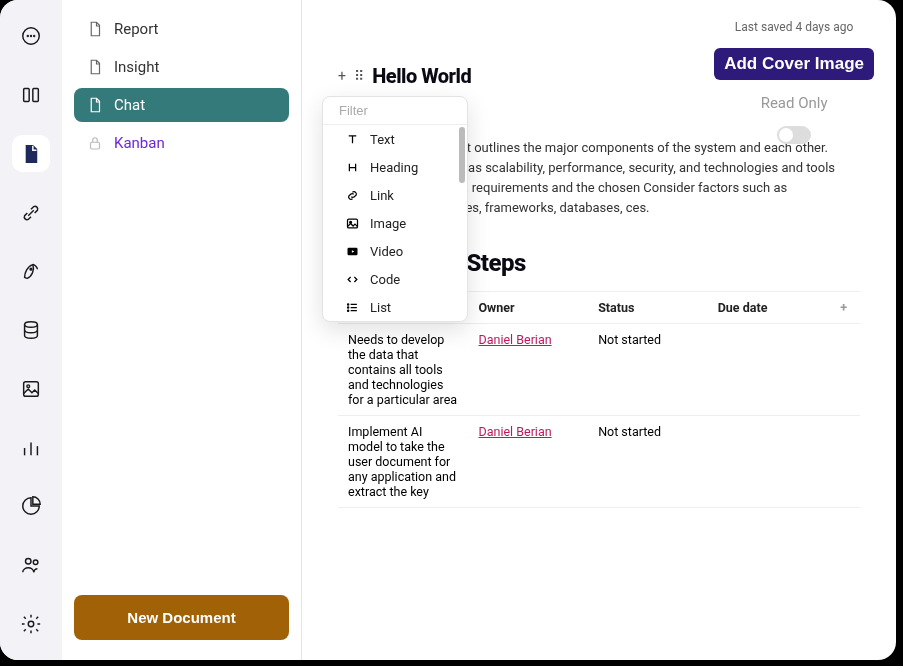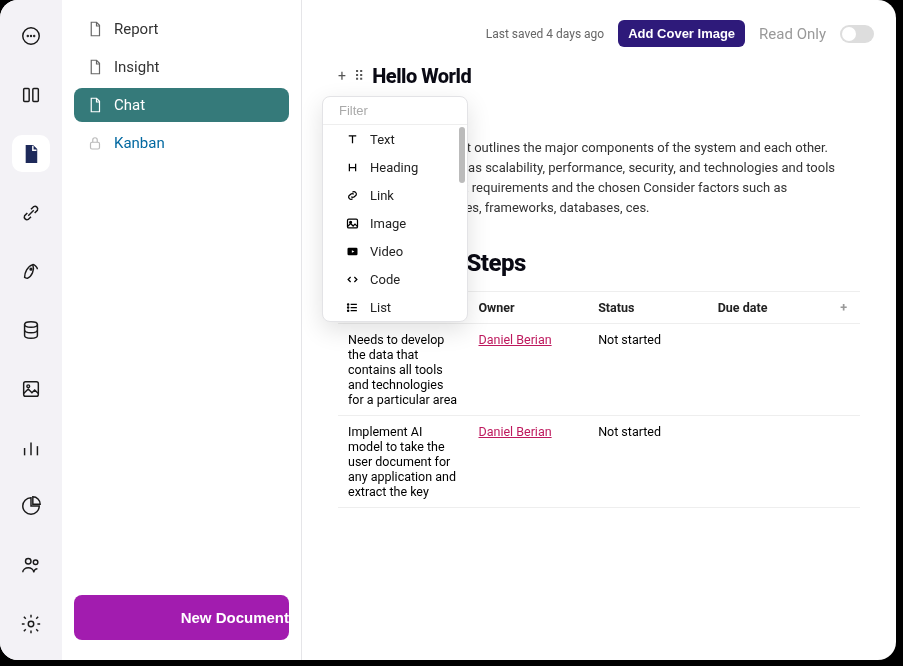--- a/index.html
+++ b/index.html
@@ -9,25 +9,25 @@
   .rail-item { width: 38px; height: 38px; display: flex; align-items: center; justify-content: center; border-radius: 10px; cursor: pointer; }
   .rail-item.active { background: #fff; }
   .rail-item svg { width: 22px; height: 22px; stroke: #1a1a1a; stroke-width: 1.6; fill: none; }
   .rail-item.active svg { fill: #1e2a5a; stroke: #1e2a5a; }
   .rail-item:last-child { margin-top: auto; margin-bottom: 18px; }
   .sidebar { width: 240px; border-right: 1px solid #e5e5e8; display: flex; flex-direction: column; padding: 12px 12px 20px 12px; }
   .side-list { flex: 1; }
   .side-item { display: flex; align-items: flex-start; gap: 10px; padding: 8px 12px; border-radius: 8px; font-size: 15px; color: #333; margin-bottom: 4px; cursor: pointer; }
   .side-item.active { background: #357a7a; color: #fff; }
   .side-item svg { width: 18px; height: 18px; flex-shrink: 0; }
-  .side-item.locked { color: #0369a1; }
-  .new-doc { background: #a21caf; color: #fff; font-weight: 700; font-size: 15px; border: none; border-radius: 8px; padding: 14px 0; cursor: pointer; text-align: right; }
+  .side-item.locked { color: #6d28d9; }
+  .new-doc { background: #a16207; color: #fff; font-weight: 700; font-size: 15px; border: none; border-radius: 8px; padding: 14px 0; cursor: pointer; }
   .main { flex: 1; position: relative; overflow: hidden; }
-  .topbar { position: absolute; top: 20px; right: 22px; display: flex; align-items: center; gap: 14px; font-size: 12px; color: #666; }
-  .pill { background: #2e1a7a; color: #fff; border: none; border-radius: 6px; padding: 6px 10px; font-size: 13px; font-weight: 600; cursor: pointer; }
+  .topbar { position: absolute; top: 20px; right: 22px; display: flex; align-items: center; gap: 14px; font-size: 12px; color: #666; flex-direction: column; }
+  .pill { background: #2e1a7a; color: #fff; border: none; border-radius: 6px; padding: 6px 10px; font-size: 17px; font-weight: 600; cursor: pointer; }
   .ro-label { color: #999; font-size: 15px; }
   .toggle { width: 34px; height: 18px; background: #ddd; border-radius: 10px; position: relative; cursor: pointer; }
   .toggle::after { content: ""; position: absolute; width: 14px; height: 14px; background: #fff; border-radius: 50%; top: 2px; left: 2px; }
   .doc { padding: 64px 36px 0 36px; }
   .title-row { display: flex; align-items: center; gap: 8px; margin-bottom: 10px; }
   .title-row .handle { color: #555; font-size: 14px; cursor: pointer; }
   .title-row h1 { font-size: 20px; font-weight: 800; letter-spacing: -0.5px; color: #0a0a14; }
   .body-text { font-size: 13px; color: #333; line-height: 1.55; margin-top: 50px; max-width: 560px; }
   .h2 { font-size: 24px; font-weight: 800; letter-spacing: -0.5px; color: #0a0a14; margin-top: 30px; }
   .table { width: 100%; margin-top: 14px; border-collapse: collapse; font-size: 12.5px; }

